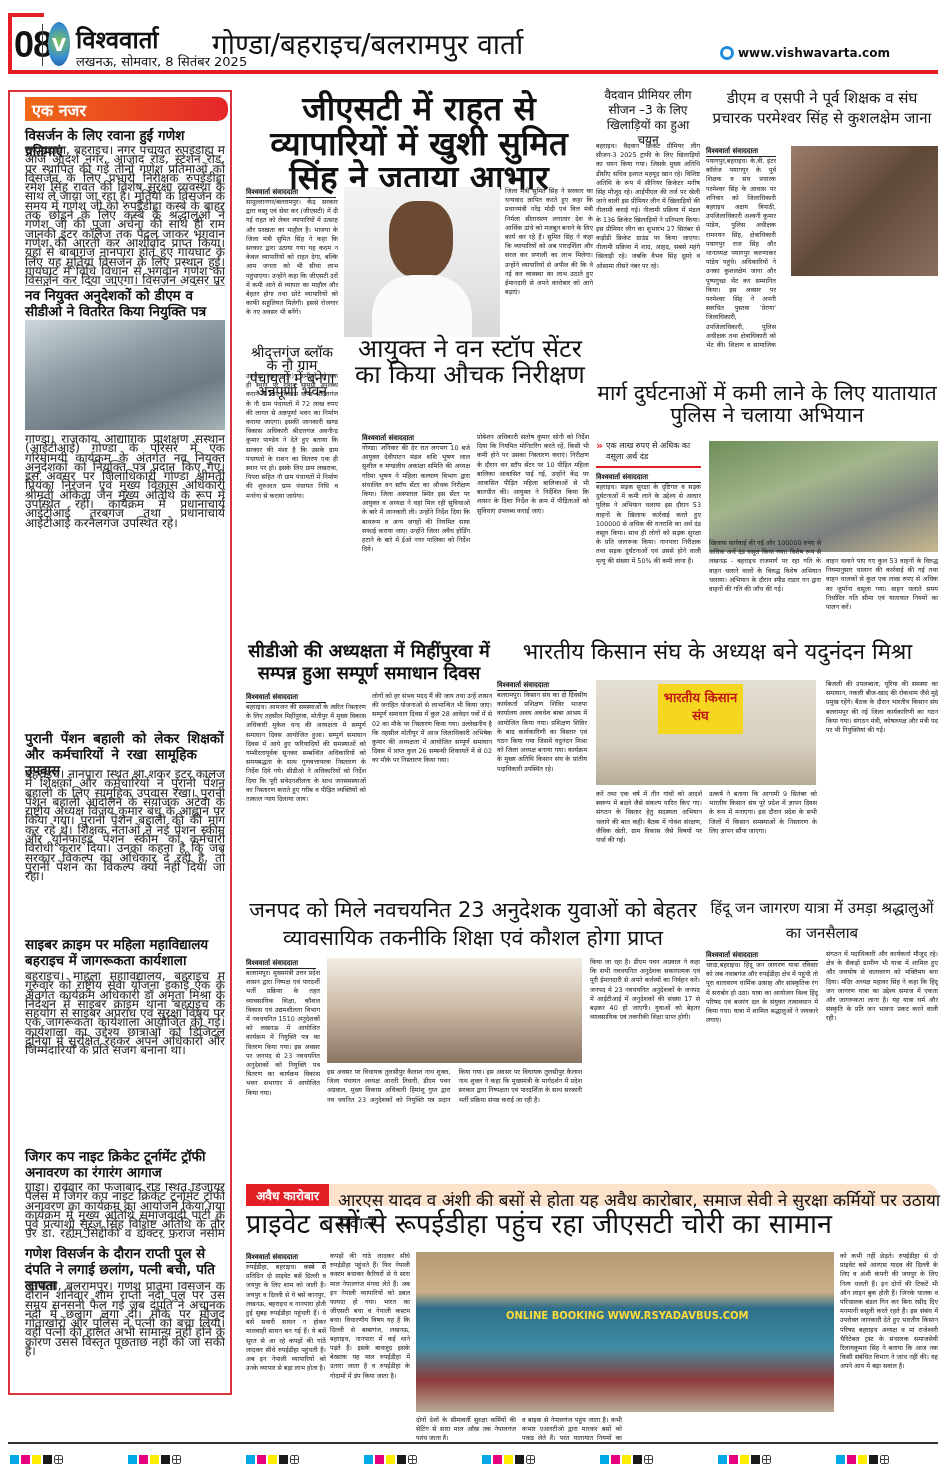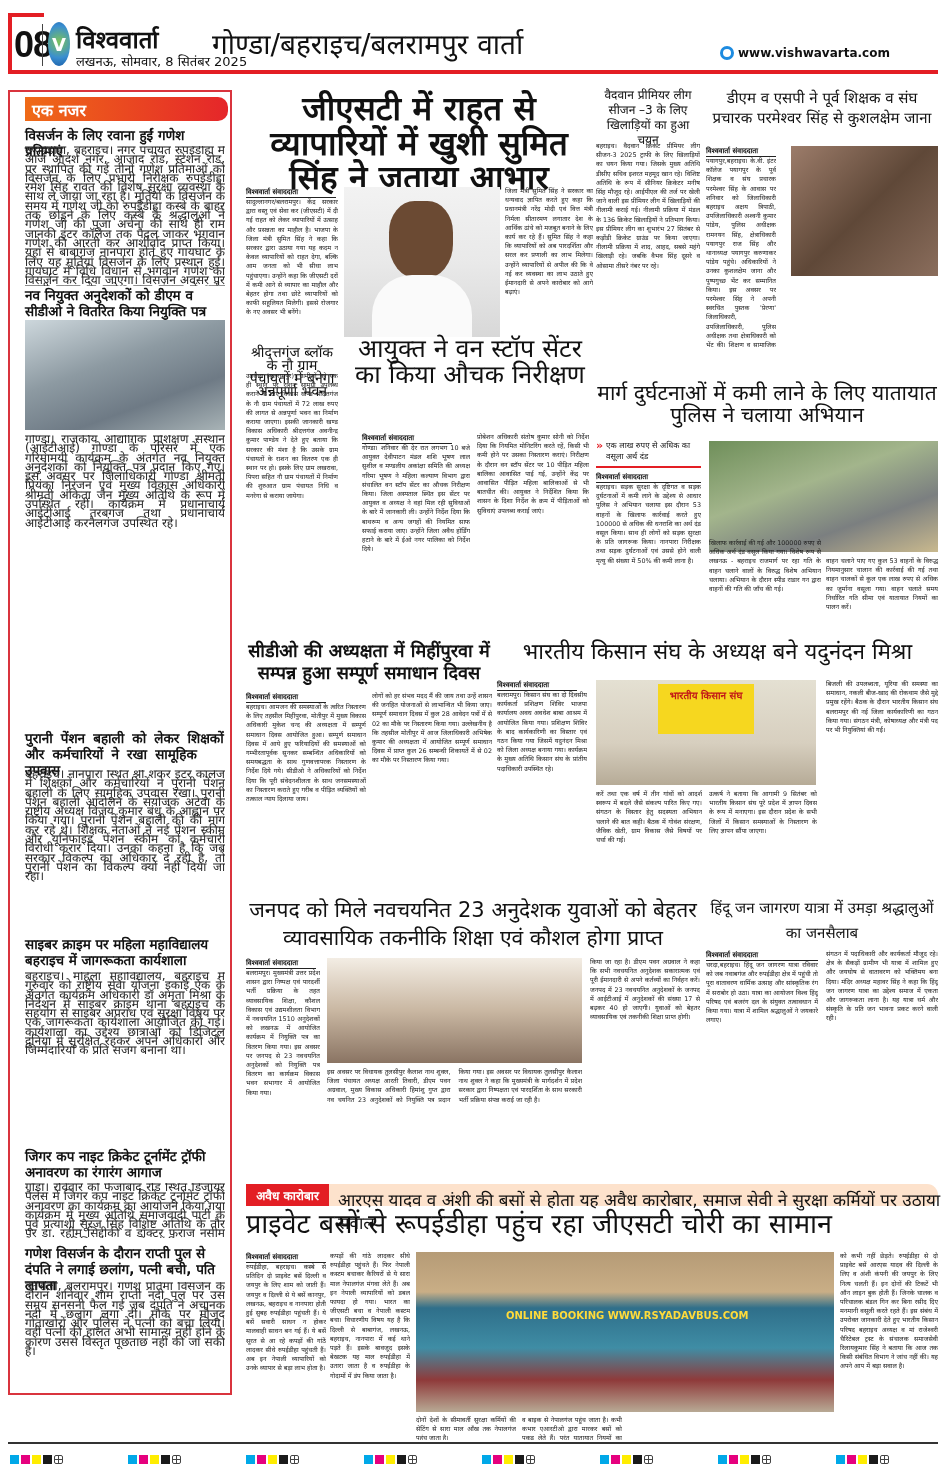--- a/index.html
+++ b/index.html
@@ -124,21 +124,21 @@
 
 <div class="abs h1" style="left:246px;top:640px;width:246px;font-size:18px;font-weight:bold;line-height:22px;">सीडीओ की अध्यक्षता में मिहींपुरवा में सम्पन्न हुआ सम्पूर्ण समाधान दिवस</div>
 <div class="abs byline" style="left:246px;top:692px;width:80px;">विश्ववार्ता संवाददाता</div>
 <div class="abs txt" style="left:246px;top:703px;width:120px;height:185px;">बहराइच। आमजन की समस्याओं के त्वरित निस्तारण के लिए तहसील मिहींपुरवा, मोतीपुर में मुख्य विकास अधिकारी मुकेश चन्द की अध्यक्षता में सम्पूर्ण समाधान दिवस आयोजित हुआ। सम्पूर्ण समाधान दिवस में आये हुए फरियादियों की समस्याओं को गम्भीरतापूर्वक सुनकर सम्बन्धित अधिकारियों को समयबद्धता के साथ गुणवत्तापरक निस्तारण के निर्देश दिये गये। सीडीओ ने अधिकारियों को निर्देश दिया कि पूरी संवेदनशीलता के साथ जनसमस्याओं का निस्तारण कराते हुए गरीब व पीड़ित व्यक्तियों को तत्काल न्याय दिलाया जाय।</div>
 <div class="abs txt" style="left:372px;top:692px;width:120px;height:196px;">लोगों को हर संभव मदद मैं की जाय तथा उन्हें शासन की जनहित योजनाओं से लाभान्वित भी किया जाए। सम्पूर्ण समाधान दिवस में कुल 28 आवेदन पत्रों में से 02 का मौके पर निस्तारण किया गया। उल्लेखनीय है कि तहसील मोतीपुर में आज जिलाधिकारी अभिषेक कुमार की अध्यक्षता में आयोजित सम्पूर्ण समाधान दिवस में प्राप्त कुल 26 सम्बन्धी शिकायतें में से 02 का मौके पर निस्तारण किया गया।</div>
 
 <div class="abs h1" style="left:497px;top:640px;width:441px;font-size:22px;font-weight:normal;">भारतीय किसान संघ के अध्यक्ष बने यदुनंदन मिश्रा</div>
 <div class="abs byline" style="left:497px;top:680px;width:80px;">विश्ववार्ता संवाददाता</div>
 <div class="abs txt" style="left:497px;top:691px;width:90px;height:196px;">बलरामपुर। किसान संघ का दो दिवसीय कार्यकर्ता प्रशिक्षण शिविर भाजपा कार्यालय अवध अवधेश बाबा आश्रम में आयोजित किया गया। प्रशिक्षण शिविर के बाद कार्यकारिणी का विस्तार एवं गठन किया गया जिसमें यदुनंदन मिश्रा को जिला अध्यक्ष बनाया गया। कार्यक्रम के मुख्य अतिथि किसान संघ के प्रांतीय पदाधिकारी उपस्थित रहे।</div>
 <div class="abs photo" style="left:596px;top:680px;width:220px;height:105px;background:linear-gradient(180deg,#e4e0d2,#d7cfbf 60%,#b6ab97);">
-  <div style="position:absolute;left:62px;top:4px;width:96px;height:50px;background:#f6d71f;font-size:10px;color:#c21818;font-weight:bold;text-align:center;padding-top:4px;">भारतीय किसान संघ</div>
+  <div style="position:absolute;left:62px;top:4px;width:85px;height:50px;background:#f6d71f;font-size:13px;color:#c21818;font-weight:bold;text-align:center;padding-top:4px;">भारतीय किसान संघ</div>
 </div>
 <div class="abs txt" style="left:596px;top:790px;width:106px;height:98px;">करें तथा एक वर्ष में तीन गांवों को आदर्श स्वरूप में बदले जैसे संकल्प पारित किए गए। संगठन के विस्तार हेतु सदस्यता अभियान चलाने की बात कही। बैठक में गोवंश संरक्षण, जैविक खेती, ग्राम विकास जैसे विषयों पर चर्चा की गई।</div>
 <div class="abs txt" style="left:709px;top:790px;width:108px;height:98px;">उत्कर्ष ने बताया कि आगामी 9 सितंबर को भारतीय किसान संघ पूरे प्रदेश में ज्ञापन दिवस के रूप में मनाएगा। इस दौरान प्रदेश के सभी जिलों में किसान समस्याओं के निस्तारण के लिए ज्ञापन सौंपा जाएगा।</div>
 <div class="abs txt" style="left:826px;top:680px;width:112px;height:208px;">बिजली की उपलब्धता, यूरिया की समस्या का समाधान, नकली बीज-खाद की रोकथाम जैसे मुद्दे प्रमुख रहेंगे। बैठक के दौरान भारतीय किसान संघ बलरामपुर की नई जिला कार्यकारिणी का गठन किया गया। संगठन मंत्री, कोषाध्यक्ष और मंत्री पद पर भी नियुक्तियां की गईं।</div>
 
 <div class="abs h1" style="left:246px;top:896px;width:454px;font-size:21px;font-weight:normal;line-height:28px;">जनपद को मिले नवचयनित 23 अनुदेशक युवाओं को बेहतर व्यावसायिक तकनीकि शिक्षा एवं कौशल होगा प्राप्त</div>
 <div class="abs byline" style="left:246px;top:958px;width:70px;">विश्ववार्ता संवाददाता</div>
 <div class="abs txt" style="left:246px;top:969px;width:74px;height:205px;">बलरामपुर। मुख्यमंत्री उत्तर प्रदेश शासन द्वारा निष्पक्ष एवं पारदर्शी भर्ती प्रक्रिया के तहत व्यावसायिक शिक्षा, कौशल विकास एवं उद्यमशीलता विभाग में नवचयनित 1510 अनुदेशकों को लखनऊ में आयोजित कार्यक्रम में नियुक्ति पत्र का वितरण किया गया। इस अवसर पर जनपद से 23 नवचयनित अनुदेशकों को नियुक्ति पत्र वितरण का कार्यक्रम विकास भवन सभागार में आयोजित किया गया।</div>
 <div class="abs photo" style="left:327px;top:958px;width:255px;height:105px;background:linear-gradient(180deg,#f3ede4,#c9b7a2 50%,#8a7463);"></div>
 <div class="abs txt" style="left:327px;top:1068px;width:255px;height:106px;column-count:2;column-gap:8px;">इस अवसर पर विधायक तुलसीपुर कैलाश नाथ शुक्ल, जिला पंचायत अध्यक्ष आरती तिवारी, डीएम पवन अग्रवाल, मुख्य विकास अधिकारी हिमांशु गुप्त द्वारा नव चयनित 23 अनुदेशकों को नियुक्ति पत्र प्रदान किया गया। इस अवसर पर विधायक तुलसीपुर कैलाश नाथ शुक्ल ने कहा कि मुख्यमंत्री के मार्गदर्शन में प्रदेश सरकार द्वारा निष्पक्षता एवं पारदर्शिता के साथ सरकारी भर्ती प्रक्रिया संपन्न कराई जा रही है।</div>

